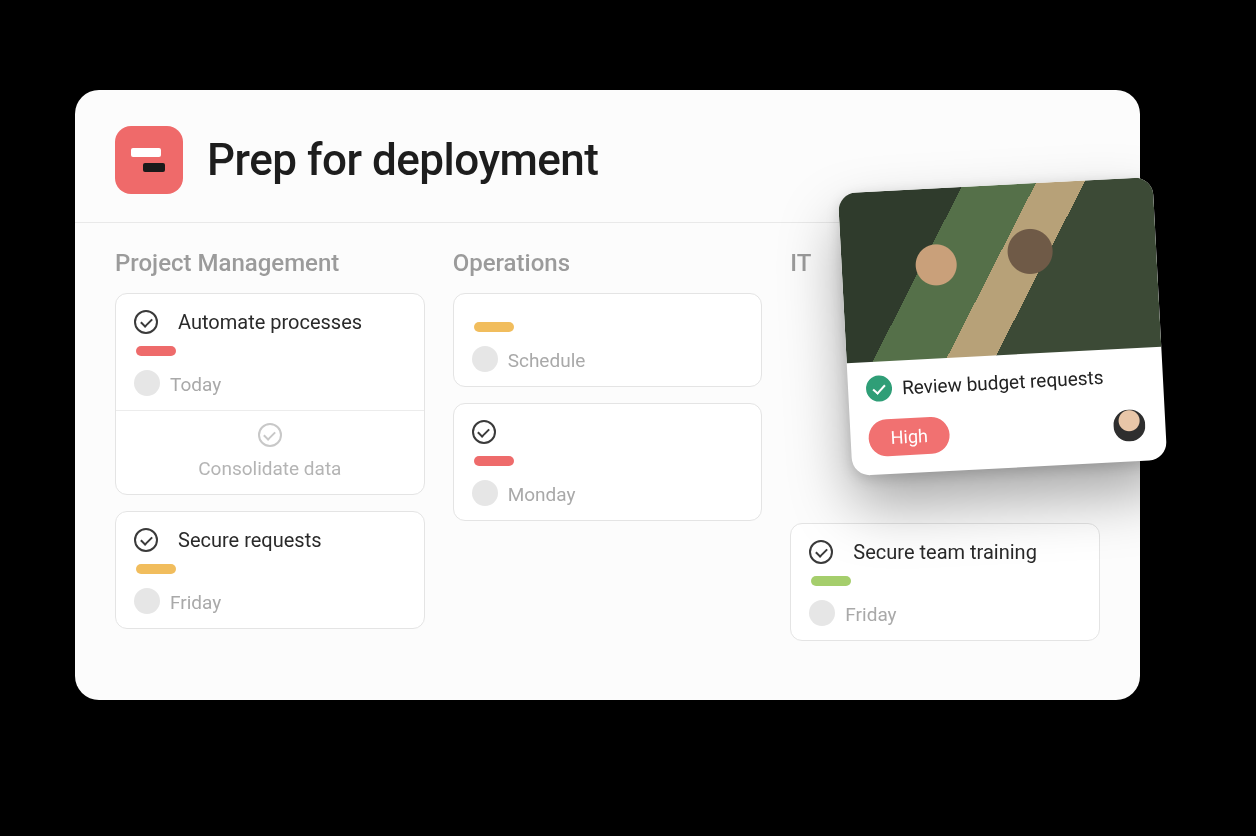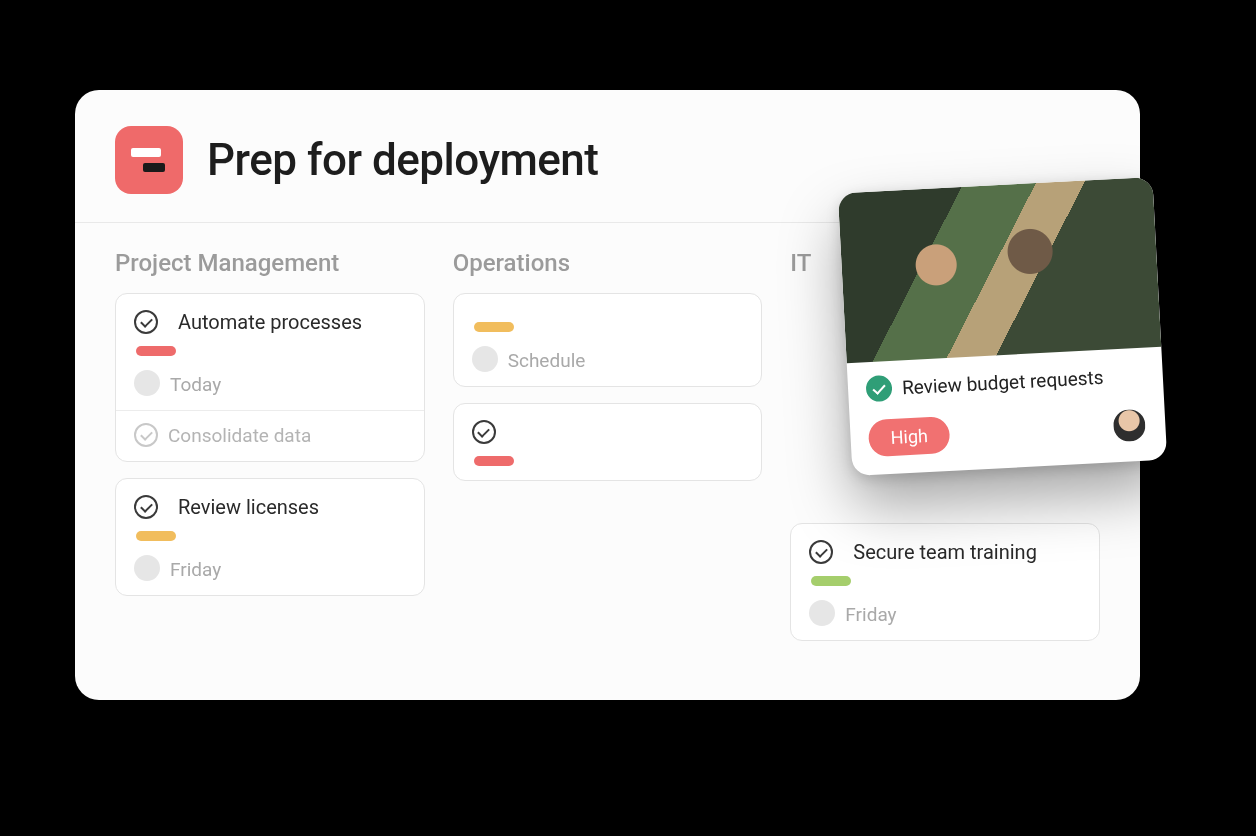--- a/index.html
+++ b/index.html
@@ -122,20 +122,21 @@
     }
     .meta-text { font-size: 19px; color: #a9a9a9; }
     .divider {
       border-top: 1px solid #ececec;
       margin: 14px -18px 12px -18px;
     }
     .sub-row {
       display: flex;
       align-items: center;
       gap: 10px;
+      flex-direction: column;
     }
     .sub-text { font-size: 19px; color: #b4b4b4; }
 
     
     .detail-card {
       position: absolute;
       left: 845px;
       top: 185px;
       width: 315px;
       background: #fff;
@@ -235,21 +236,21 @@
         <div class="divider"></div>
         <div class="sub-row">
           <span class="check-circle muted"></span>
           <span class="sub-text">Consolidate data</span>
         </div>
       </div>
 
       <div class="card">
         <div class="card-row">
           <span class="check-circle"></span>
-          <span class="card-title">Review licenses</span>
+          <span class="card-title">Secure requests</span>
         </div>
         <div class="tag tag-yellow"></div>
         <div class="meta-row">
           <span class="avatar-blank"></span>
           <span class="meta-text">Friday</span>
         </div>
       </div>
     </div>
 
     <div class="column">
@@ -261,20 +262,24 @@
           <span class="avatar-blank"></span>
           <span class="meta-text">Schedule</span>
         </div>
       </div>
 
       <div class="card">
         <div class="card-row">
           <span class="check-circle"></span>
         </div>
         <div class="tag tag-red"></div>
+        <div class="meta-row">
+          <span class="avatar-blank"></span>
+          <span class="meta-text">Monday</span>
+        </div>
       </div>
     </div>
 
     <div class="column">
       <div class="column-title">IT</div>
 
       <div style="height:230px"></div>
 
       <div class="card">
         <div class="card-row">

